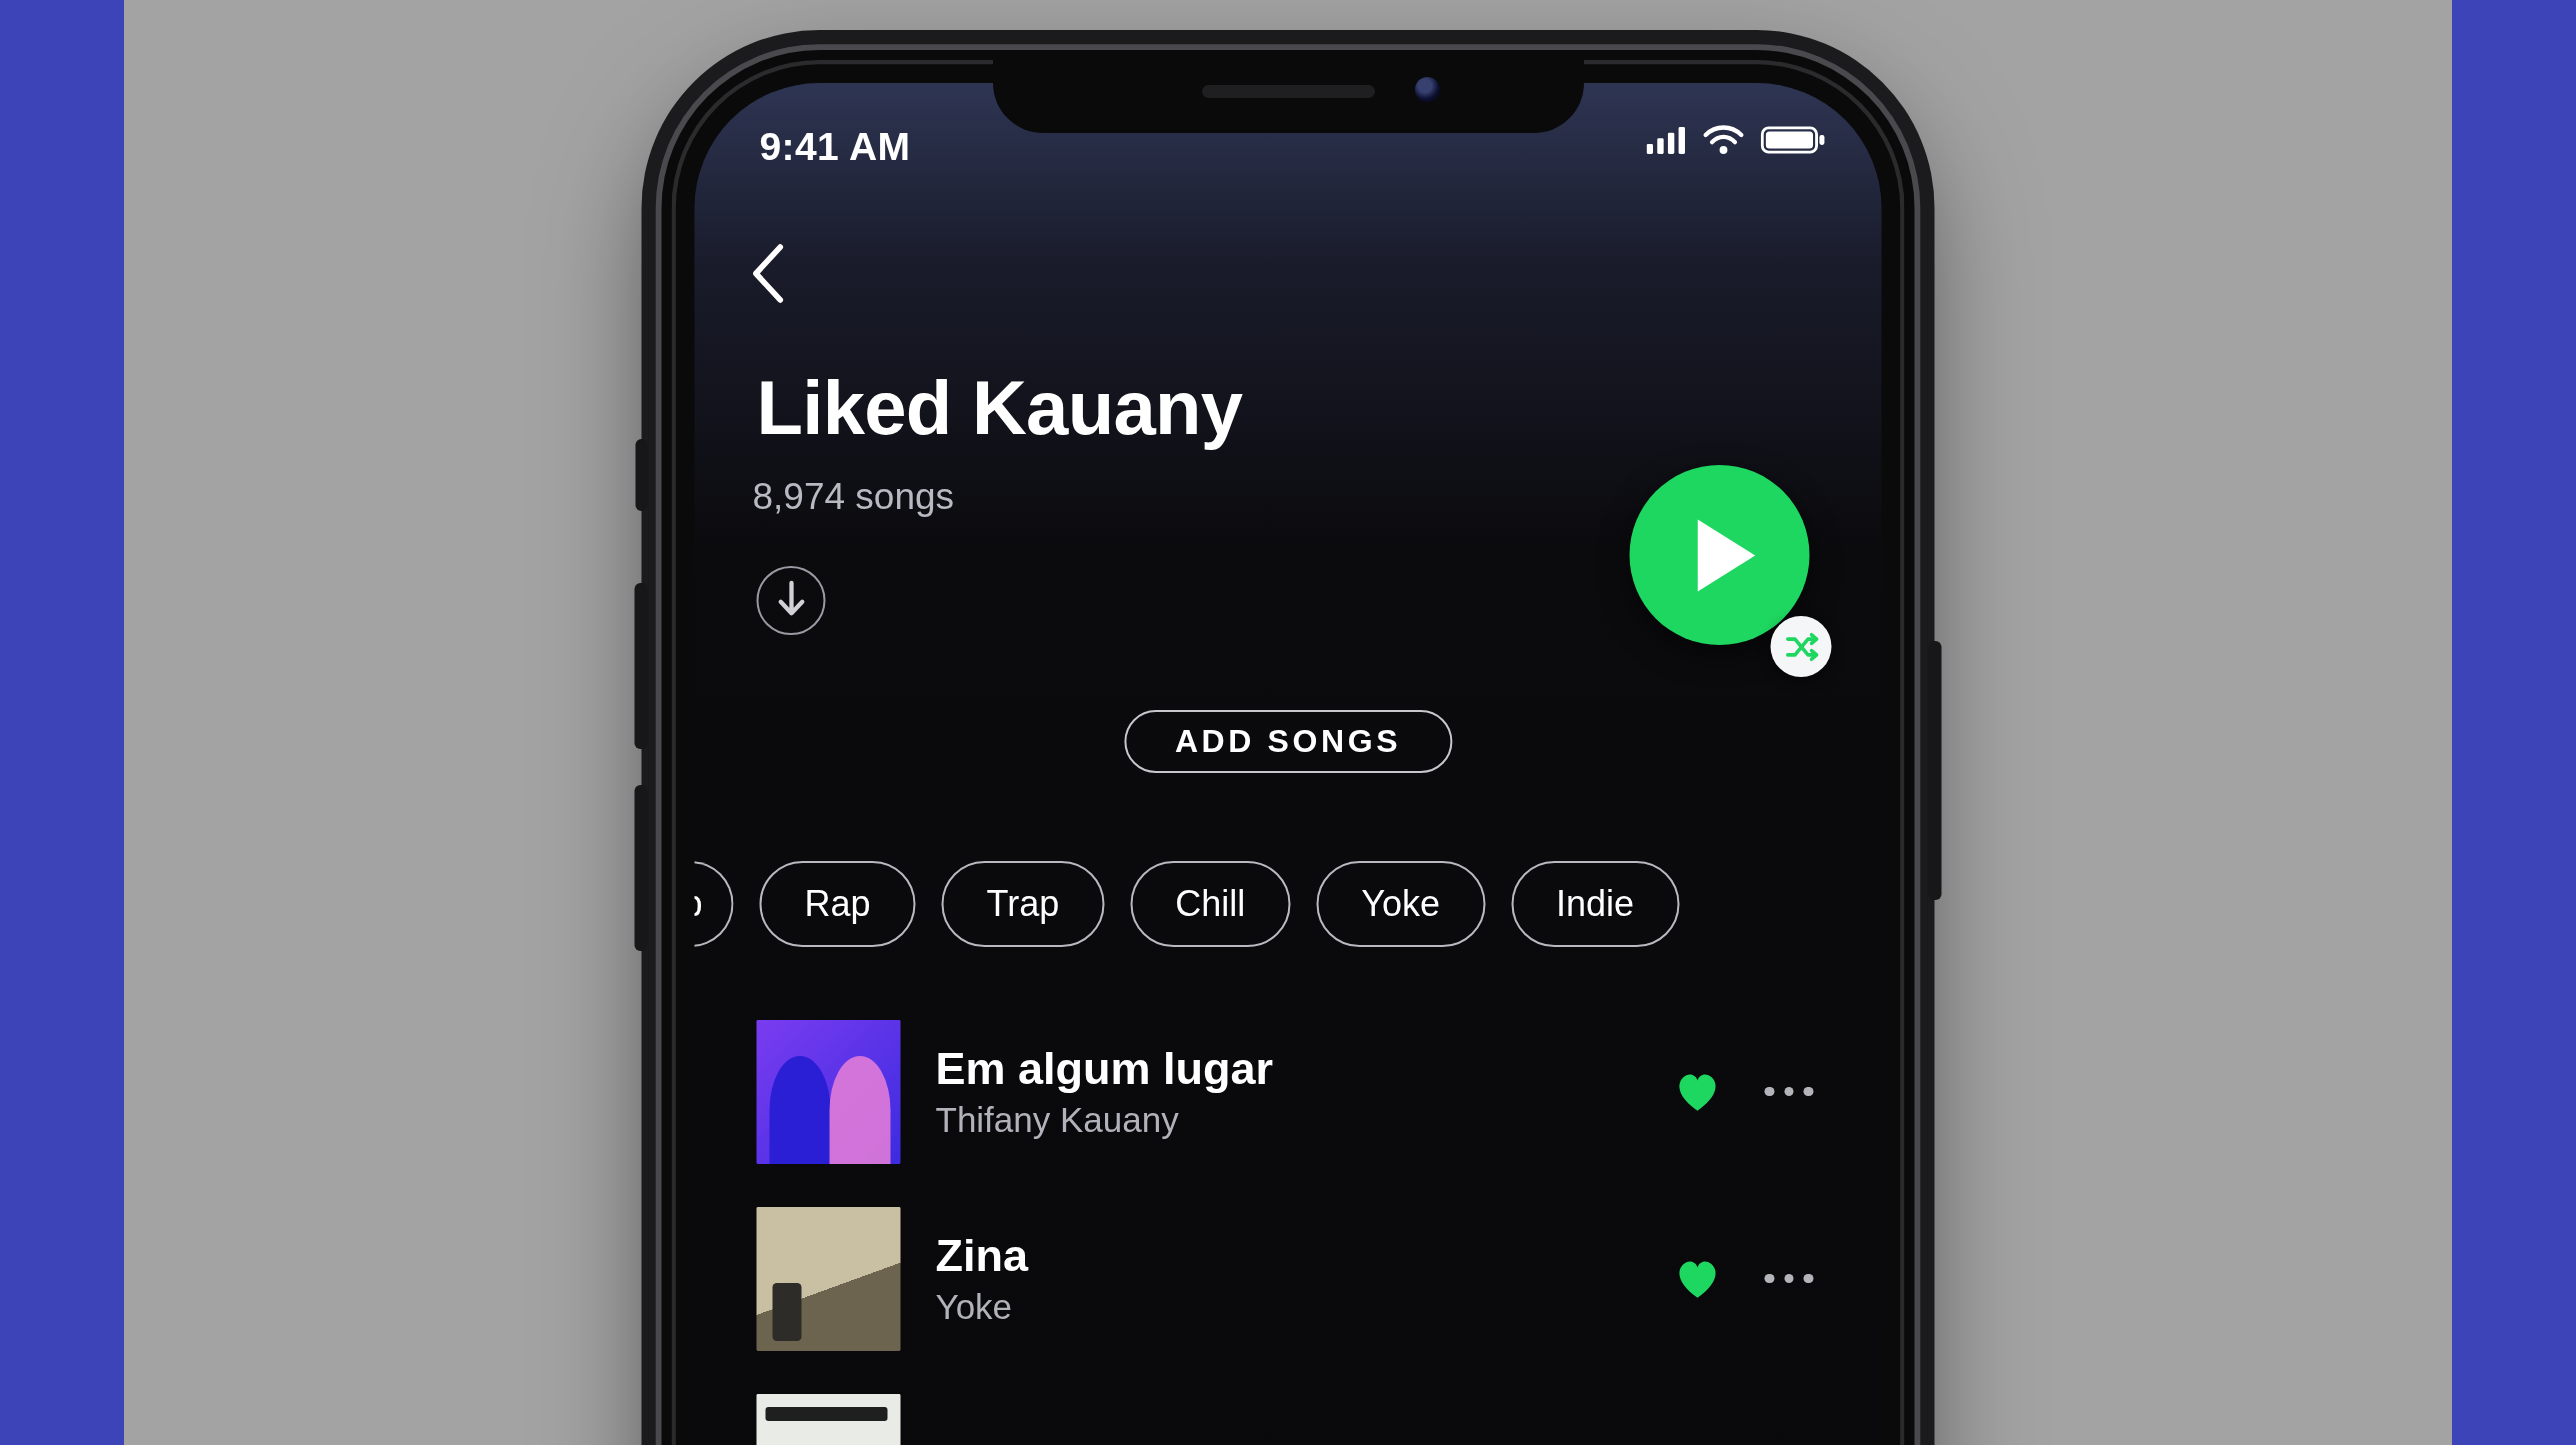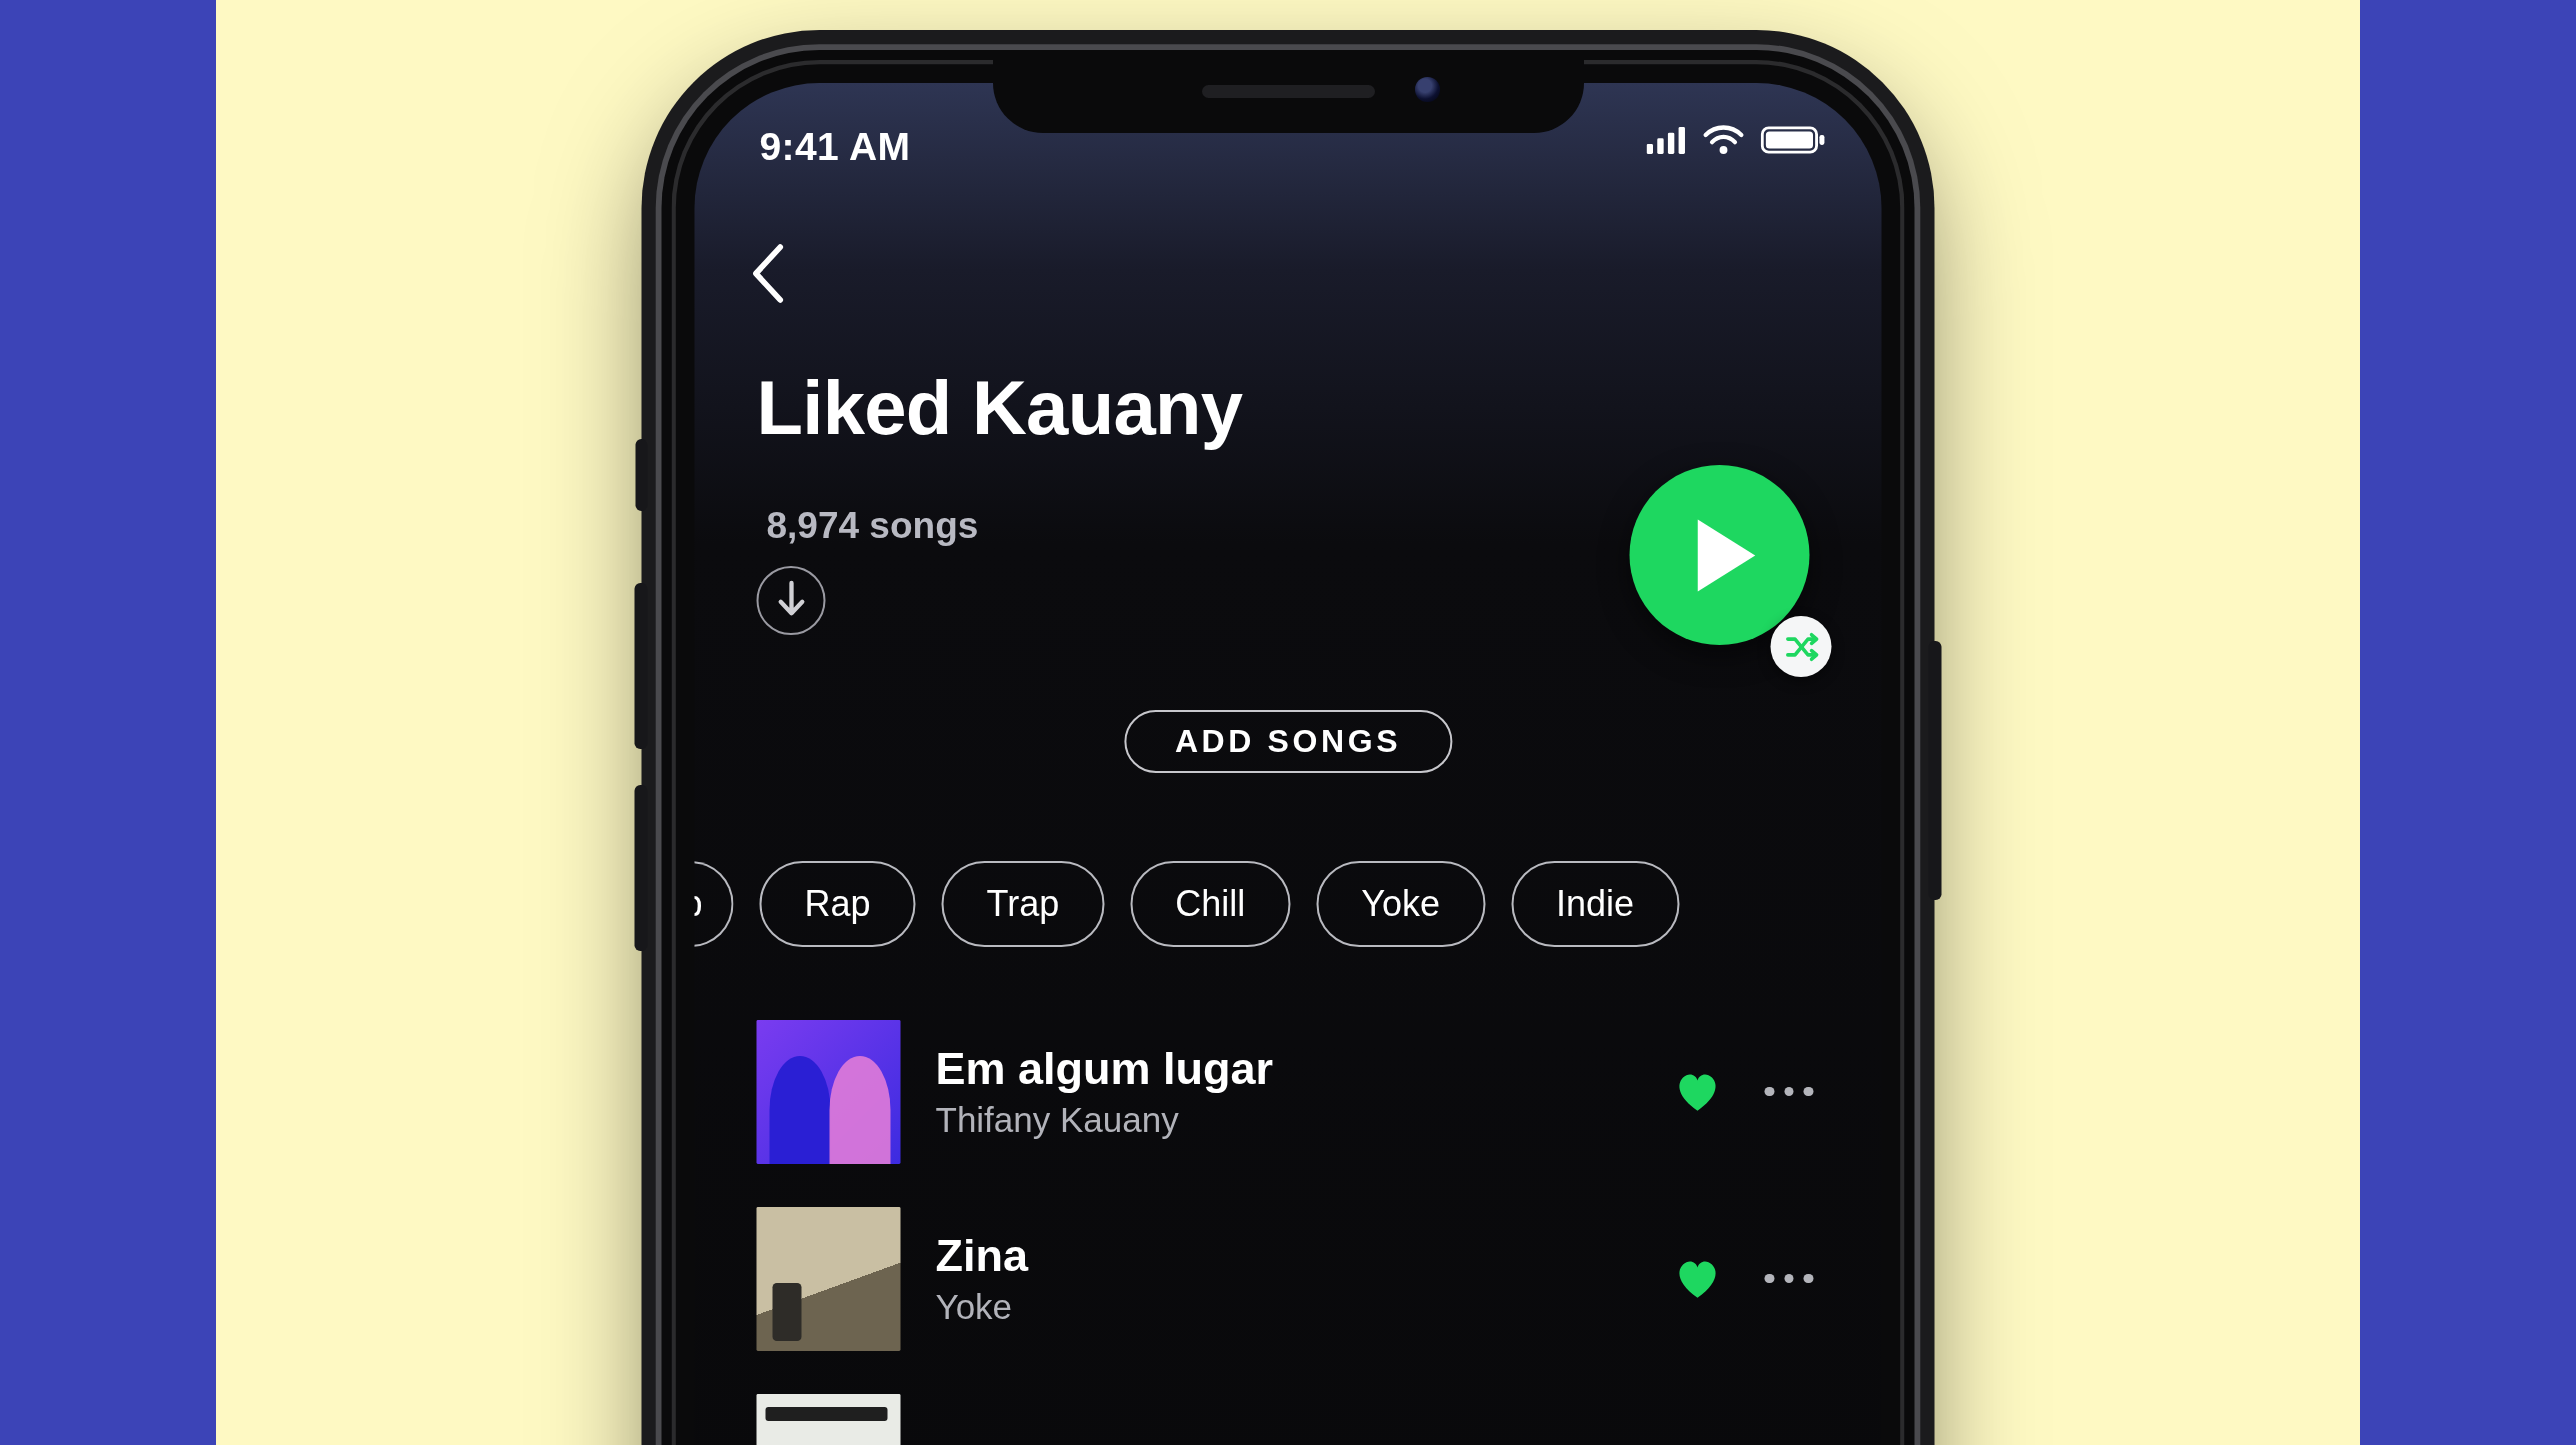--- a/index.html
+++ b/index.html
@@ -6,24 +6,24 @@
   html, body { width: 100%; height: 100%; }
   body {
     background: #3c44b7;
     font-family: -apple-system, BlinkMacSystemFont, "Helvetica Neue", Arial, sans-serif;
     display: flex;
     align-items: flex-start;
     justify-content: center;
     overflow: hidden;
   }
   .stage {
-    width: 2144px;
+    width: 2328px;
     height: 1445px;
     position: relative;
-    background: #fef9c3;
+    background: #a3a3a3;
     transform-origin: top left;
   }
 
   
   .phone {
     position: absolute;
     left: 50%;
     top: 50px;
     transform: translateX(-50%);
     width: 1253px;
@@ -131,26 +131,25 @@
   .title {
     position: absolute;
     left: 62px;
     top: 281px;
     font-size: 76px;
     font-weight: 800;
     letter-spacing: -0.7px;
   }
   .subtitle {
     position: absolute;
-    left: 72px;
+    left: 58px;
     top: 393px;
     font-size: 37px;
-    font-weight: 700;
+    font-weight: 400;
     color: #b8b9c2;
-    margin-top: 29px;
   }
 
   
   .download {
     position: absolute;
     left: 62px;
     top: 483px;
     width: 69px; height: 69px;
     border: 2.9px solid #9a9aa2;
     border-radius: 50%;

